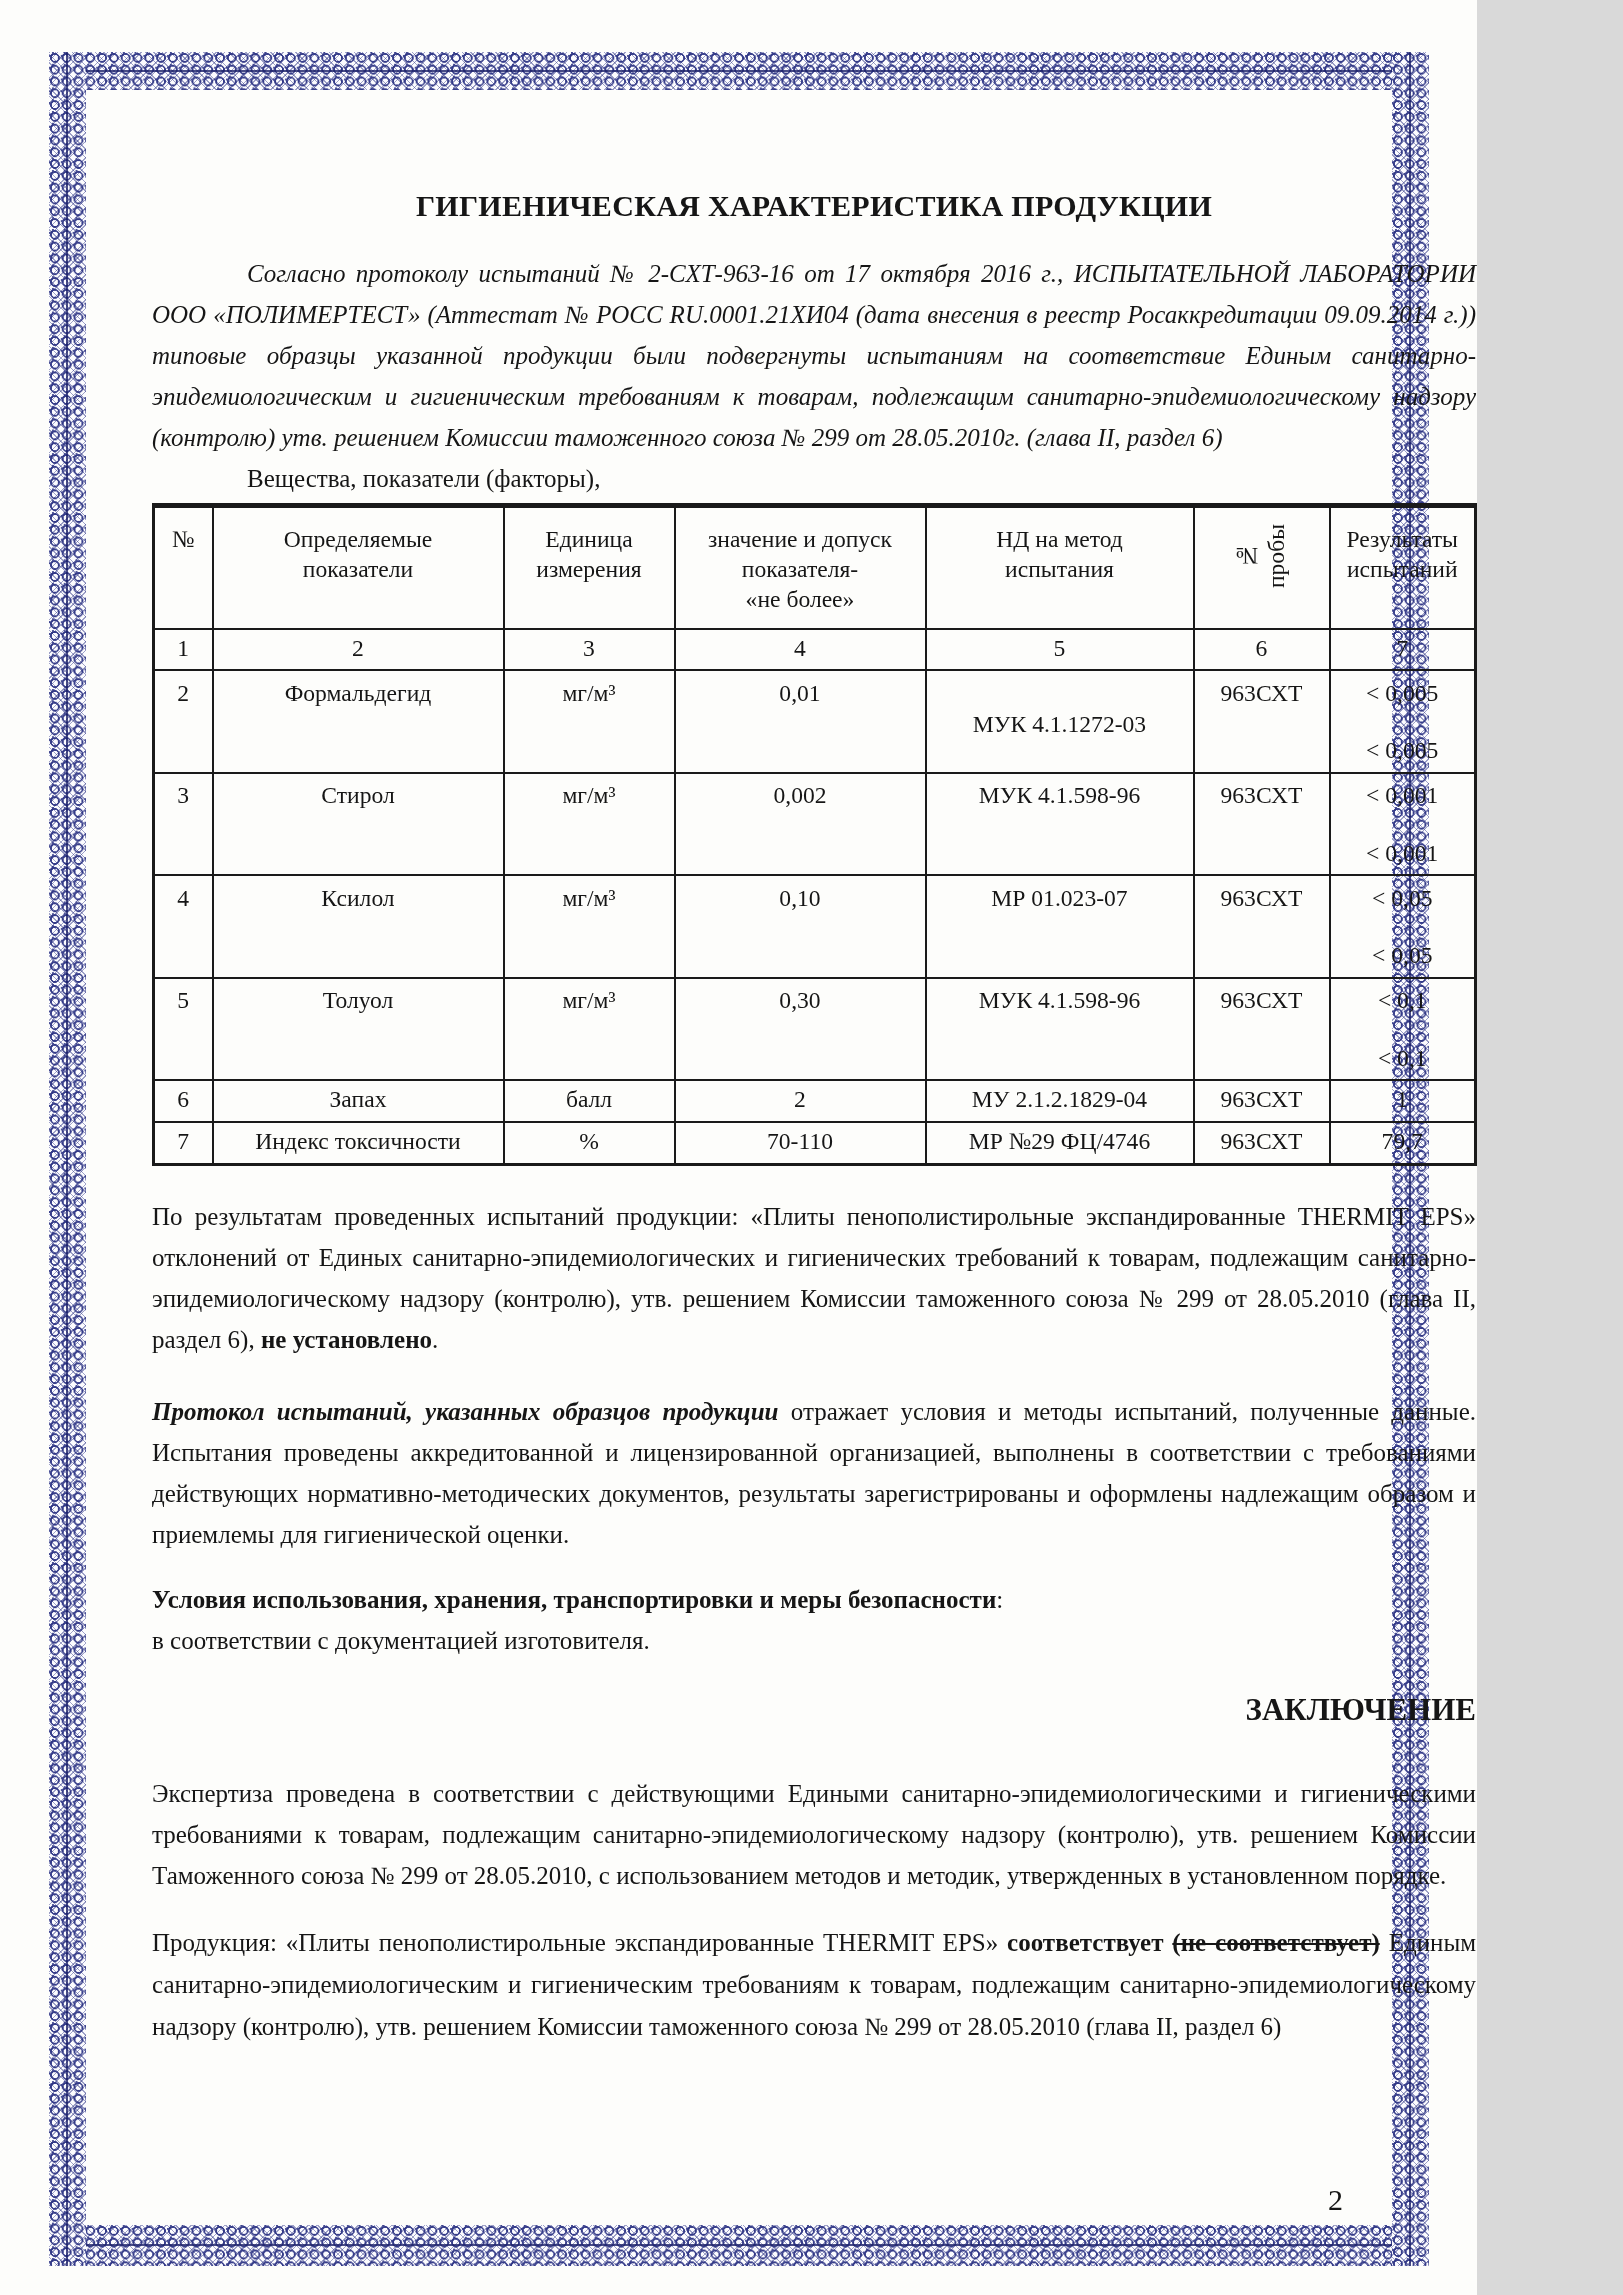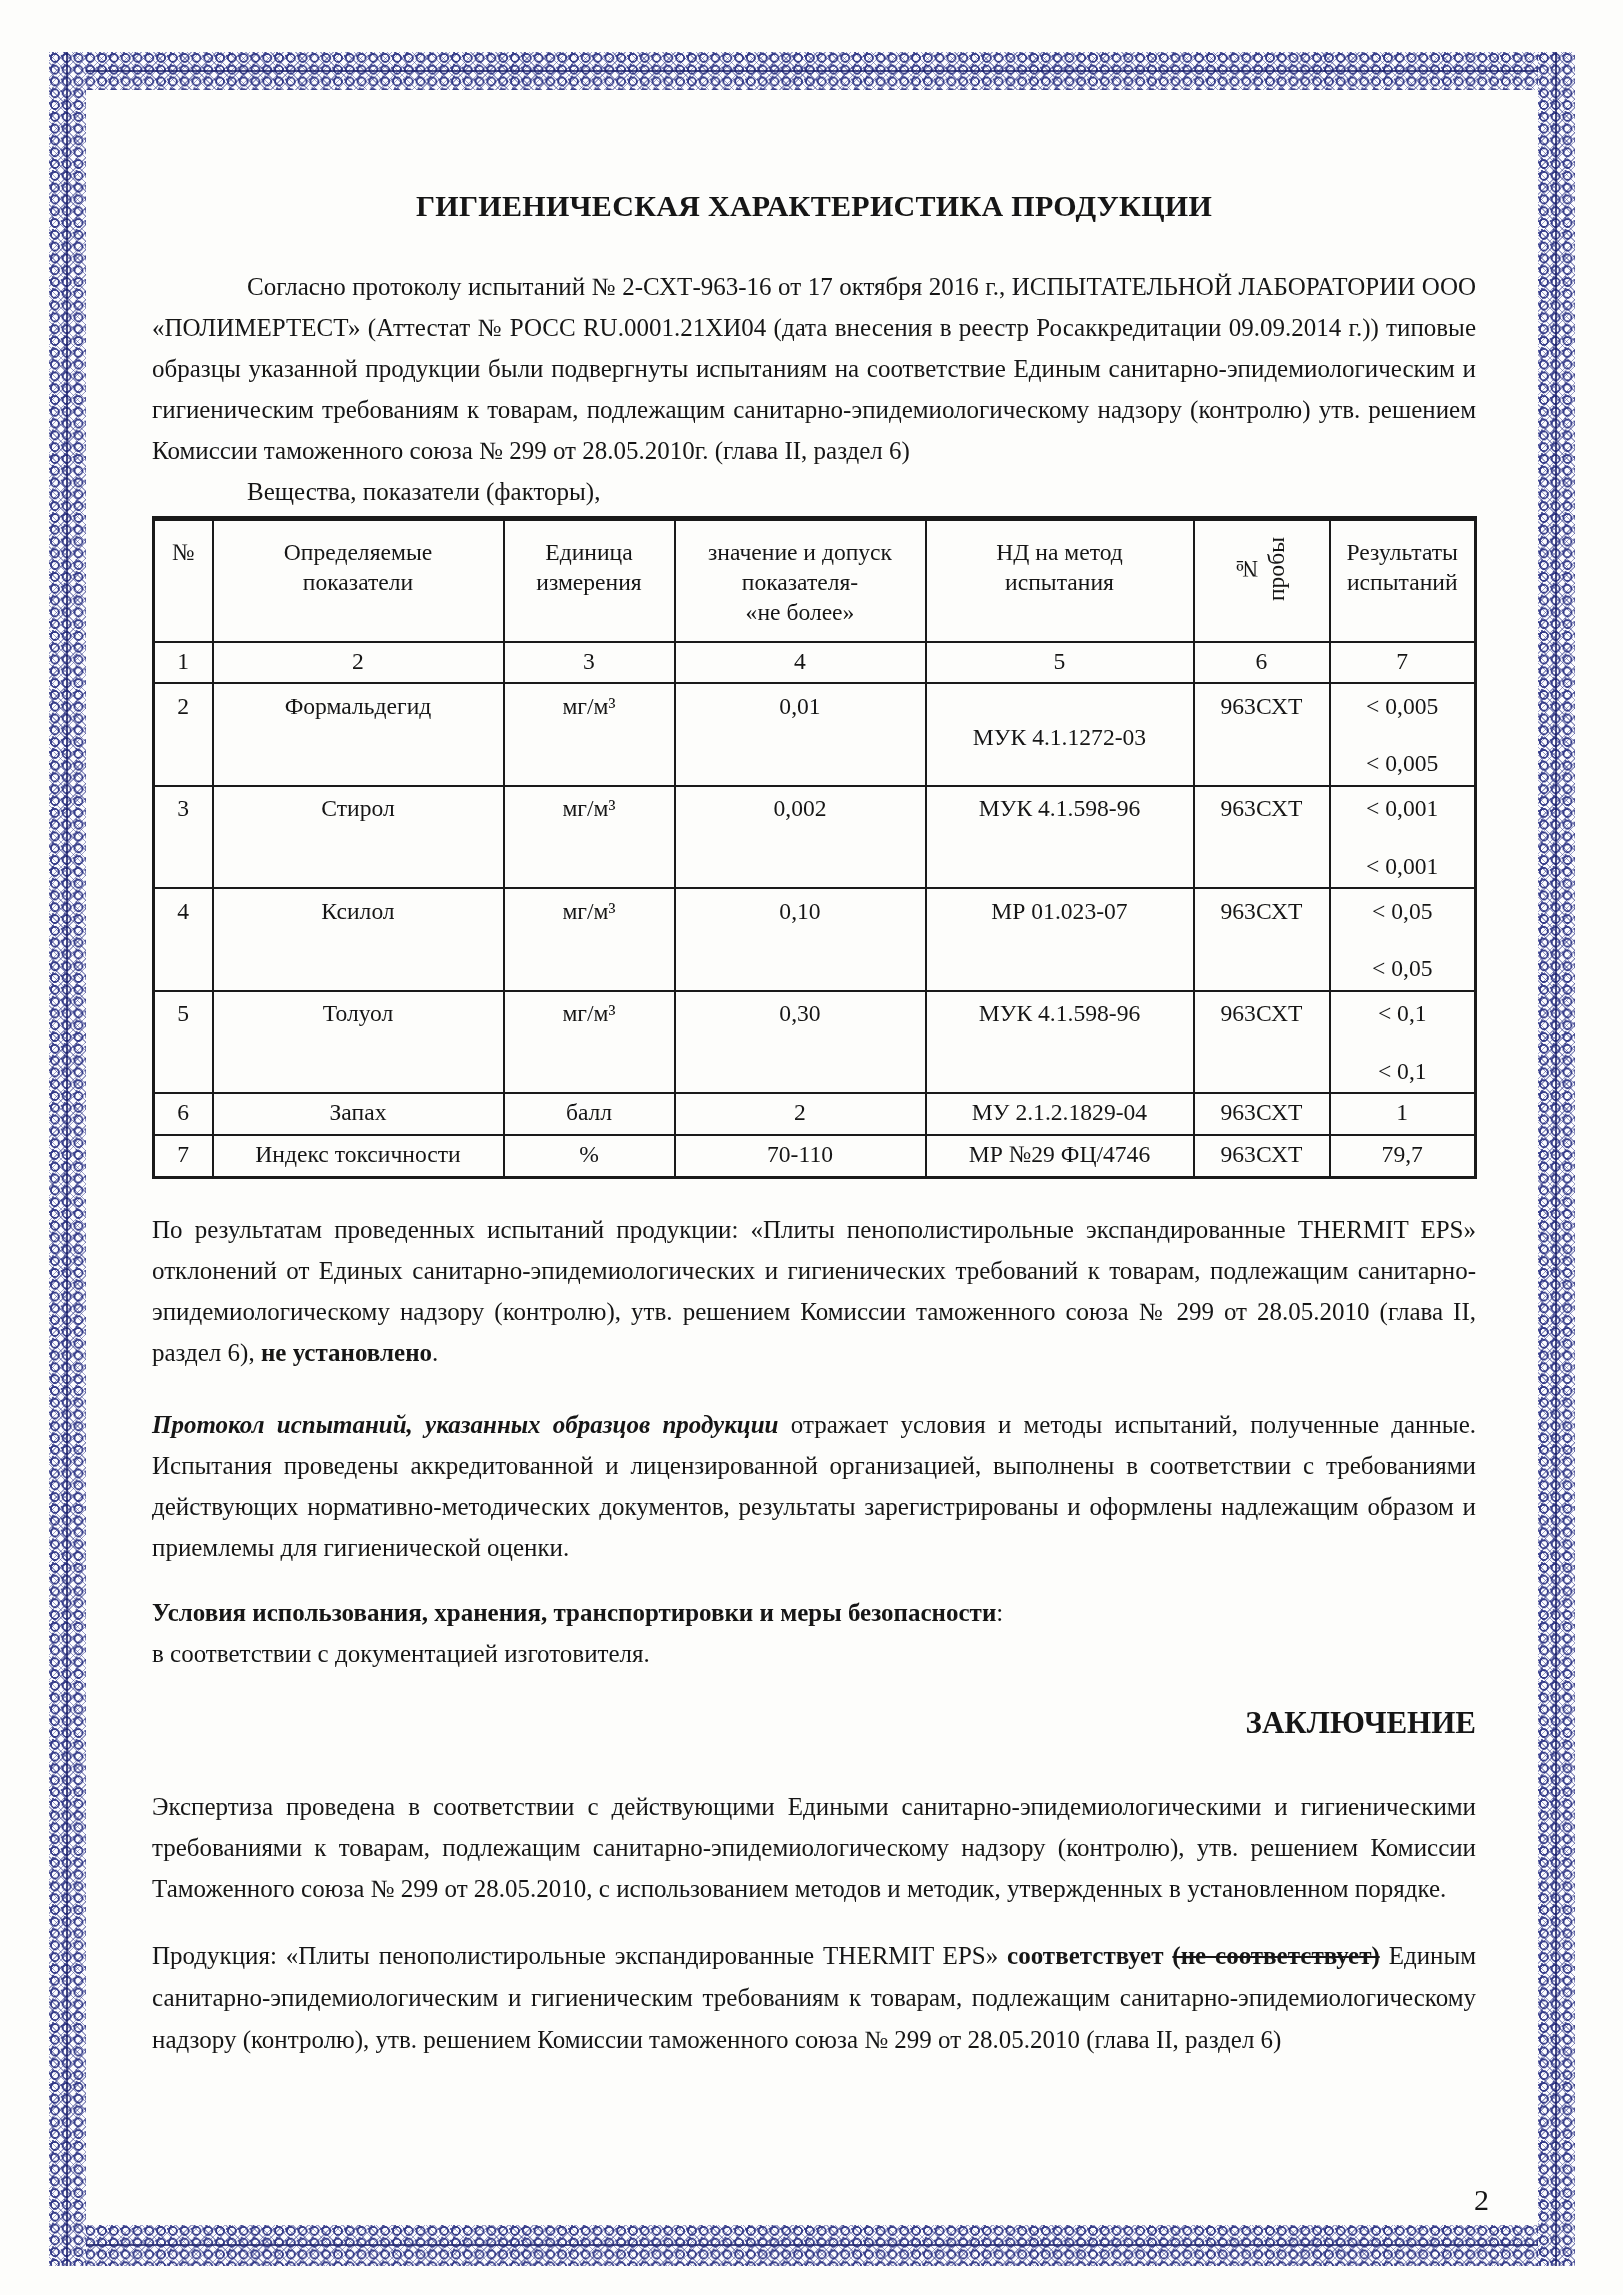--- a/index.html
+++ b/index.html
@@ -1,18 +1,18 @@
 <!DOCTYPE html>
 <html lang="ru" style="font-size:10.5px"><head>
 <meta charset="utf-8">
 <style>
   html,body { margin:0; padding:0; background:#d9d9d9; }
   .page {
     position:relative;
-    width:1623px; height:2295px;
+    width:1477px; height:2295px;
     background:#fdfdfb;
     font-family:"Liberation Serif", serif;
     color:#161616;
     overflow:hidden;
   }
   
   .fs {
     position:absolute;
     background-color:#fcfcff;
     background-image:
@@ -34,21 +34,21 @@
     position:absolute; left:87px; top:90px; width:1449px;
     box-sizing:border-box;
     padding:97px 60px 0 65px;
   }
   .doc-title {
     margin:0; text-align:center;
     font-size:30px; font-weight:bold; letter-spacing:0.3px;
     line-height:37px;
   }
   p { margin:0; font-size:25px; line-height:41px; text-align:justify; }
-  .p-intro   { margin-top:42px; text-indent:95px; }
+  .p-intro   { margin-top:29px; text-indent:95px;font-style:italic; }
   .t-caption { margin-top:0; font-size:25px; line-height:41px; text-indent:95px; text-align:left; }
 
   
   table.spec {
     border-collapse:collapse; table-layout:fixed;
     width:1323px; margin-top:3.9px;
     font-size:23.6px; line-height:30px;
   }
   table.spec { border:3.9px solid #1a1a1a; border-top-width:5.9px; }
   .spec td, .spec th {

